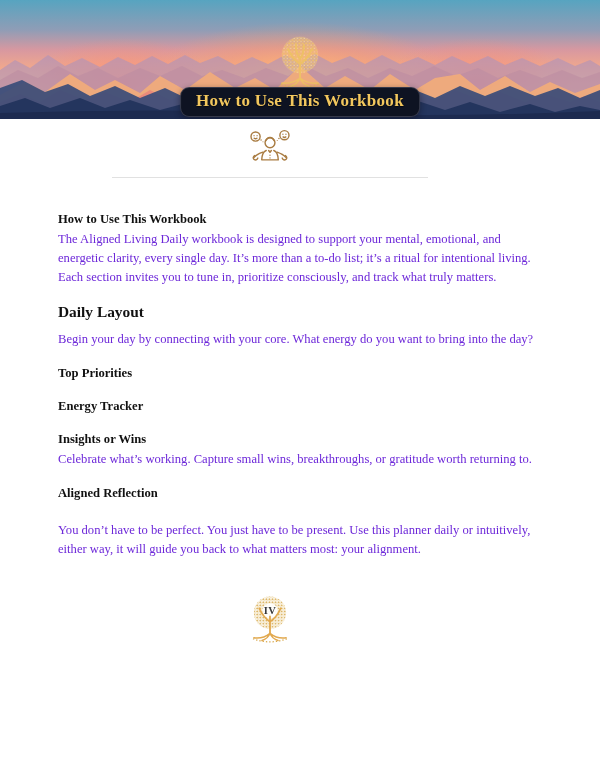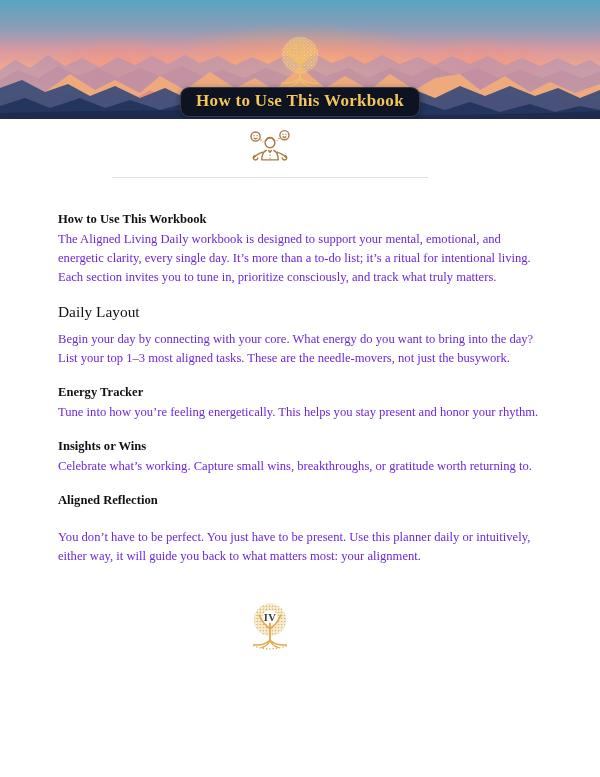--- a/index.html
+++ b/index.html
@@ -49,21 +49,21 @@
     margin: 16px 0 2px 0;
     font-size: 12.6px; line-height: 17px; font-weight: bold; color: #111;
   }
   .content h3.first { margin-top: 33px; }
   .content p {
     margin: 0; font-size: 12.6px; line-height: 19px; color: #6d28d9;
     width: 489px;
   }
   .content h2 {
     margin: 15px 0 8px 0;
-    font-size: 15.4px; line-height: 20px; font-weight: normal; color: #111;
+    font-size: 15.4px; line-height: 20px; font-weight: bold; color: #111;
   }
   .closing { margin-top: 19px !important; }
 
   
   .footer { margin-top: 33px; text-align: center; }
   .seal { position: relative; display: inline-block; width: 52px; height: 54px; }
   .seal-num {
     position: absolute; left: 50%; top: 18px; transform: translate(-50%,-50%);
     font-size: 10.5px; font-weight: bold; color: #3a3a3a; letter-spacing: 0.5px;
   }
@@ -176,26 +176,25 @@
     <p>The Aligned Living Daily workbook is designed to support your mental, emotional, and energetic clarity, every single day. It’s more than a to-do list; it’s a ritual for intentional living. Each section invites you to tune in, prioritize consciously, and track what truly matters.</p>
 
     <h2>Daily Layout</h2>
 
     <div id="sections-host">
   <section class="entry">
     <p>Begin your day by connecting with your core. What energy do you want to bring into the day?</p>
   </section>
 
   <section class="entry">
-    <p>List your top 1–3 most aligned tasks. These are the needle-movers, not just the busywork.</p>
+    <h3>Top Priorities</h3>
   </section>
 
   <section class="entry">
     <h3>Energy Tracker</h3>
-    <p>Tune into how you’re feeling energetically. This helps you stay present and honor your rhythm.</p>
   </section>
 
   <section class="entry">
     <h3>Insights or Wins</h3>
     <p>Celebrate what’s working. Capture small wins, breakthroughs, or gratitude worth returning to.</p>
   </section>
 
   <section class="entry">
     <h3>Aligned Reflection</h3>
   </section>

